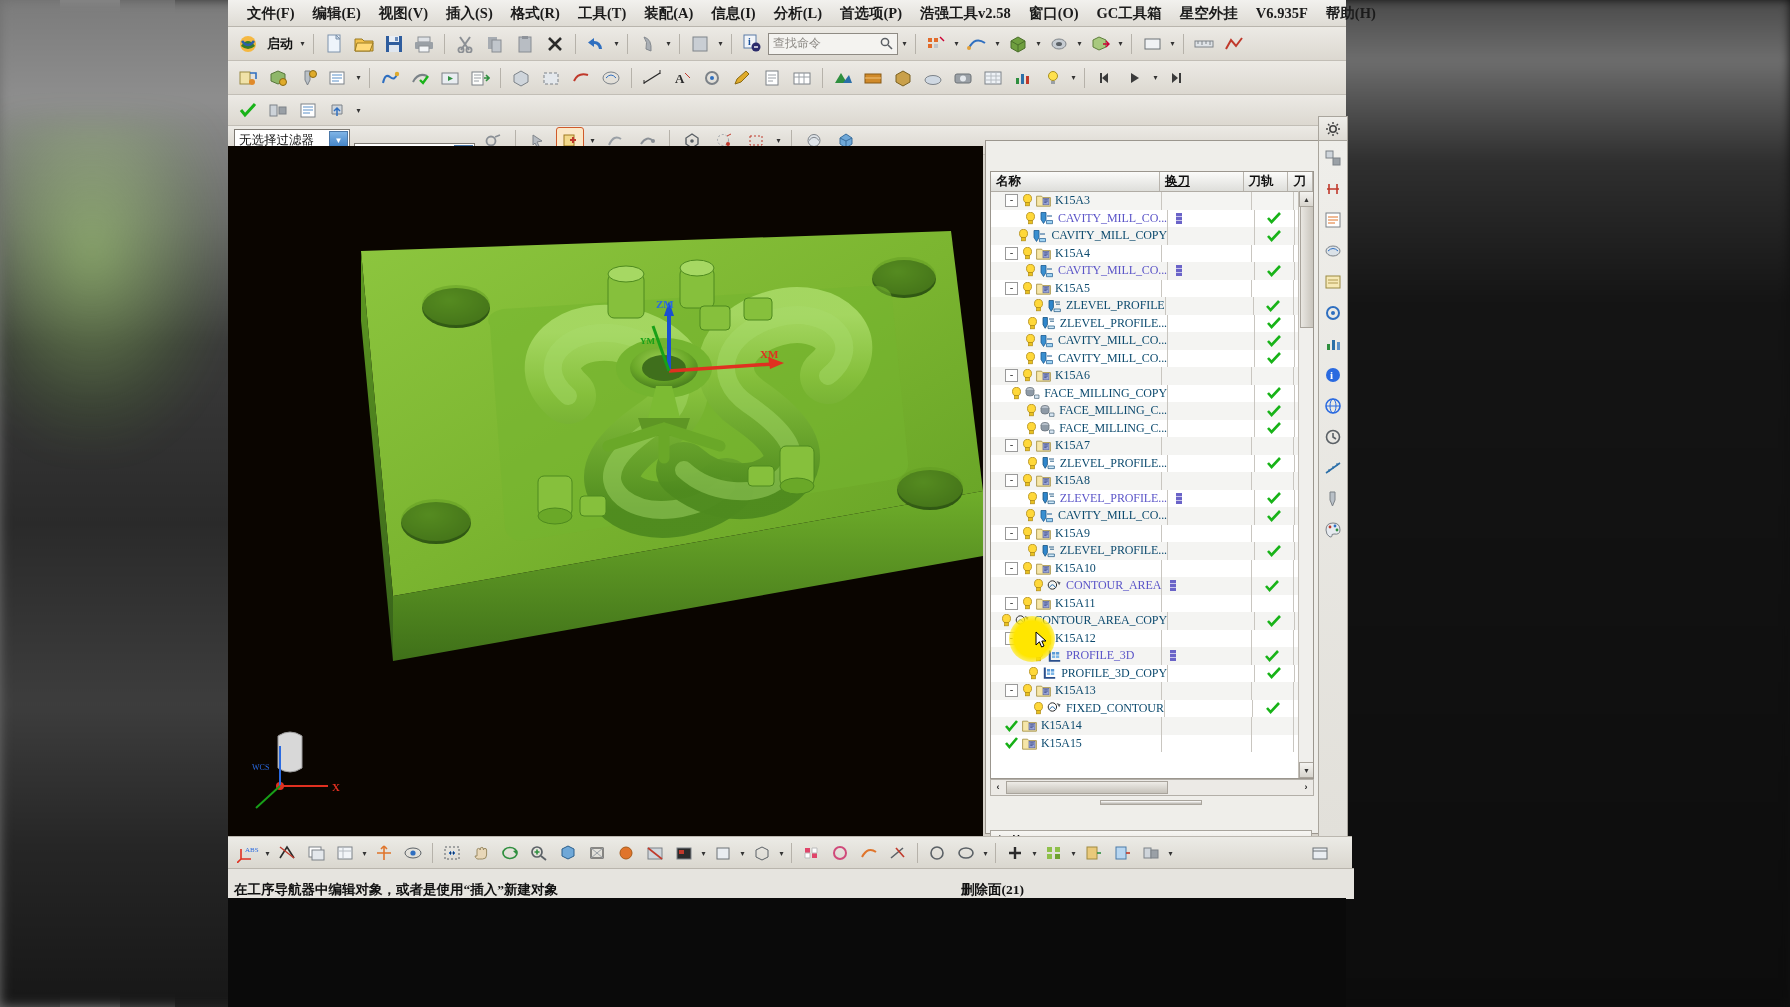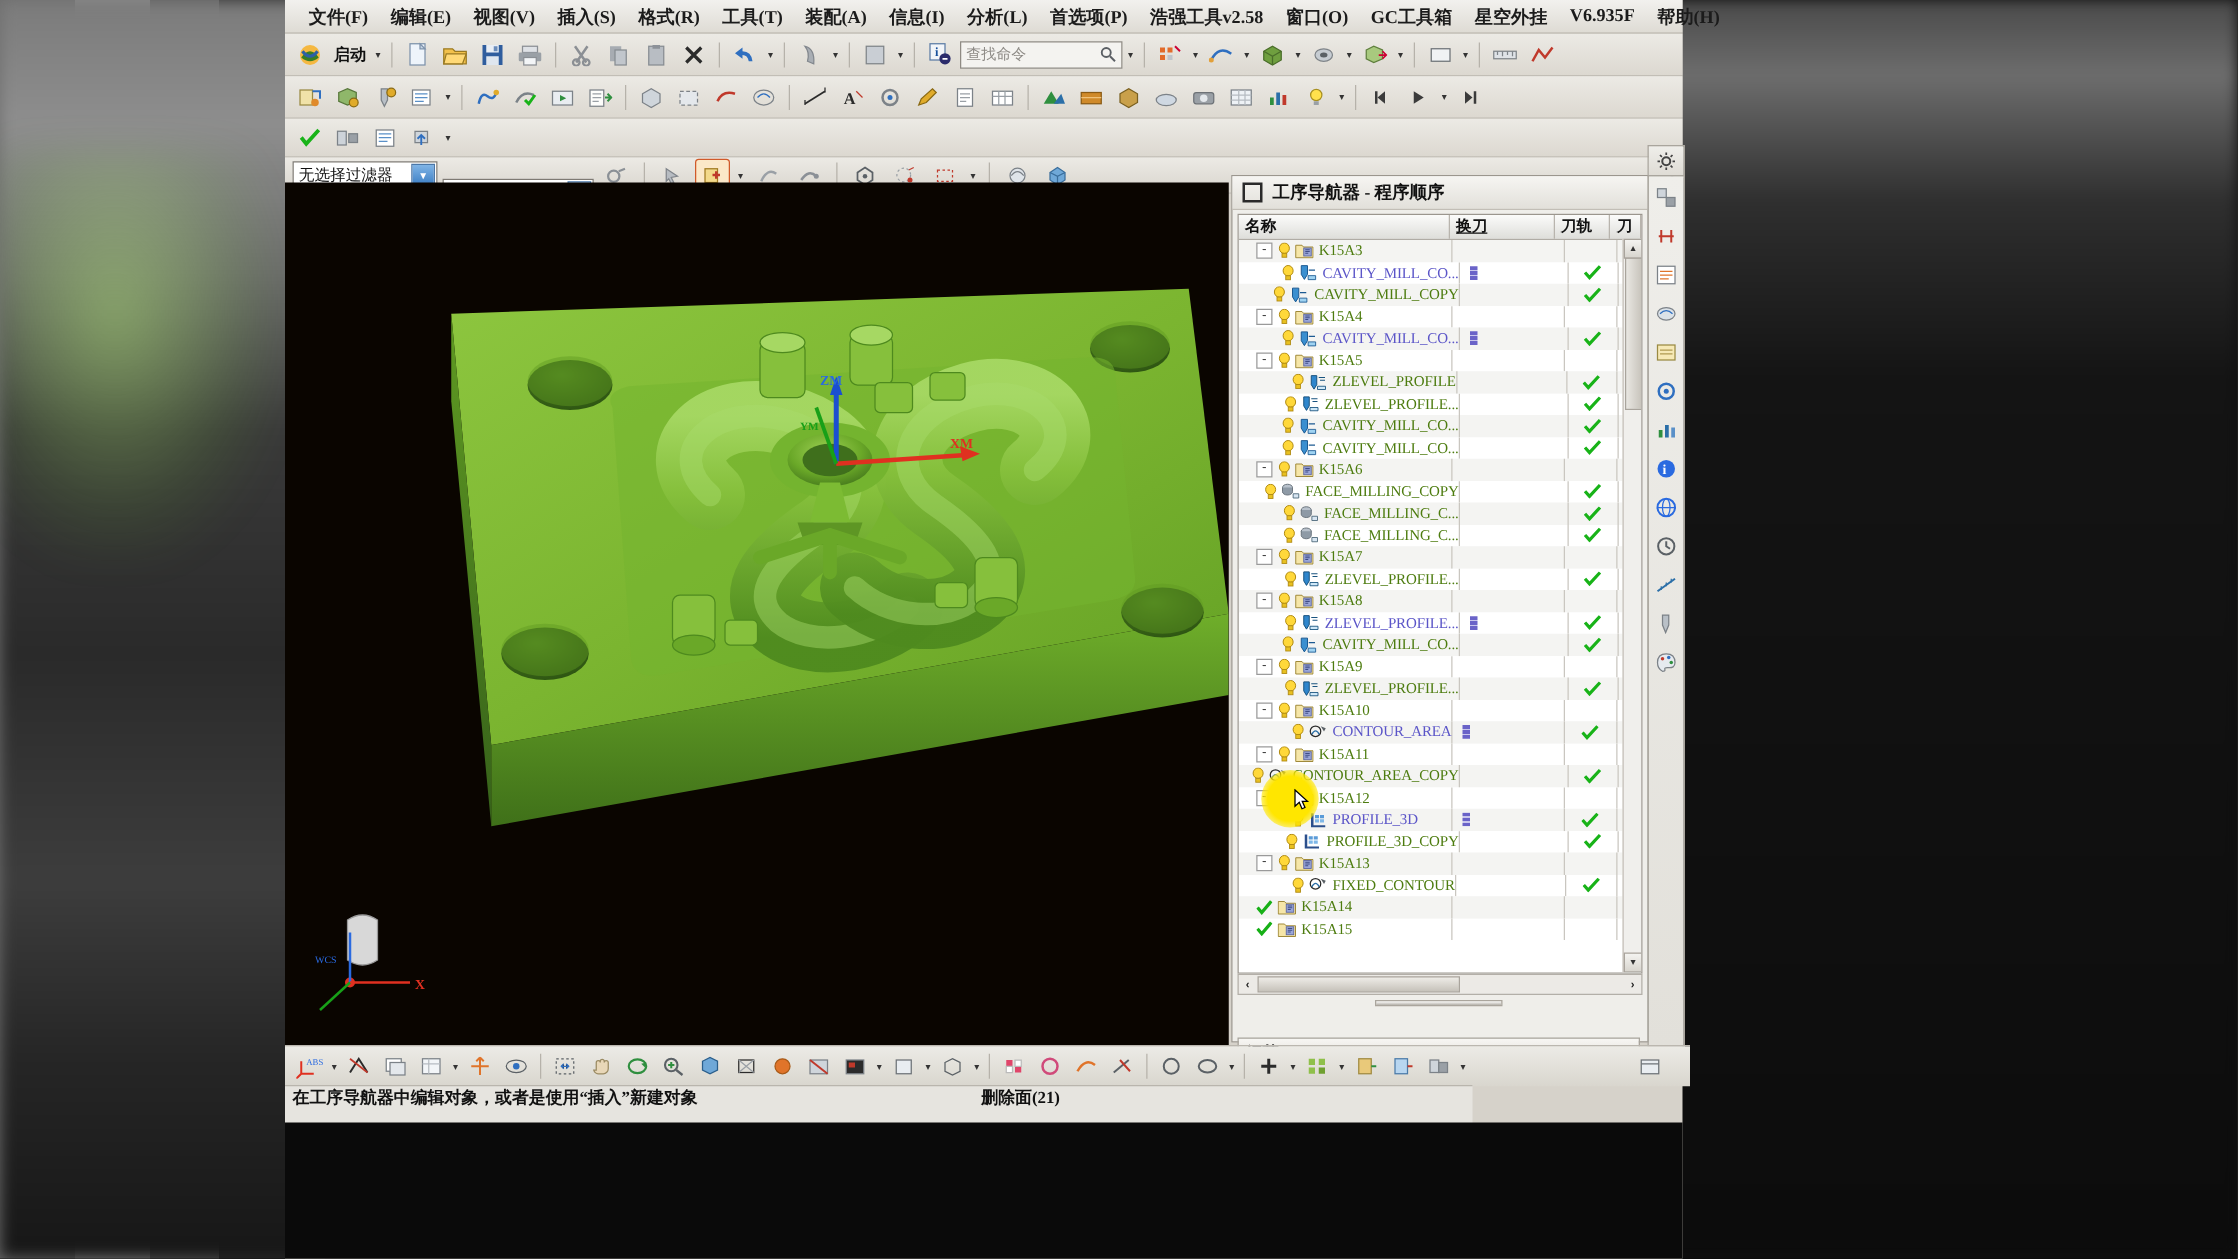--- a/index.html
+++ b/index.html
@@ -74,21 +74,21 @@
   .rname{width:176px;display:flex;align-items:center;height:100%;position:relative;}
   .rchg{width:84px;height:100%;border-left:1px solid #c9c6c0;display:flex;align-items:center;padding-left:8px;}
   .rpath{width:42px;height:100%;border-left:1px solid #c9c6c0;display:flex;align-items:center;justify-content:center;}
   .rlast{width:20px;height:100%;border-left:1px solid #c9c6c0;}
   .exp{width:11px;height:11px;border:1px solid #9a9a9a;background:#fff;font-size:10px;line-height:9px;
      text-align:center;color:#333;margin-right:4px;flex:0 0 auto;font-family:"DejaVu Sans",sans-serif;}
   .bulb{width:11px;height:13px;margin-right:3px;flex:0 0 auto;}
   .chkgreen{width:13px;height:12px;margin-right:4px;flex:0 0 auto;}
   .ficon{width:15px;height:13px;margin-right:4px;flex:0 0 auto;}
   .oicon{width:15px;height:14px;margin-right:4px;flex:0 0 auto;}
-  .tx{font-size:12px;font-family:"Liberation Serif","DejaVu Serif",serif;color:#4d7c0f;white-space:nowrap;letter-spacing:-0.1px;}
+  .tx{font-size:12px;font-family:"Liberation Serif","DejaVu Serif",serif;color:#0c4a6e;white-space:nowrap;letter-spacing:-0.1px;}
   .tx.blue{color:#5b55c8;}
   .chgmark{width:6px;height:11px;background:repeating-linear-gradient(180deg,#6a63c8 0 3px,#c9c6ec 3px 4px);}
 
   .vscroll{position:absolute;right:0;top:19px;width:14px;bottom:0;background:#f0efec;border-left:1px solid #c3bfb8;}
   .vthumb{position:absolute;left:1px;width:12px;background:linear-gradient(90deg,#e9e7e2,#c8c4bc);border:1px solid #a9a49c;}
   .sbbtn{position:absolute;left:0;width:13px;height:14px;background:linear-gradient(180deg,#f4f3f0,#d8d5ce);
      border:1px solid #a9a49c;display:flex;align-items:center;justify-content:center;font-size:7px;color:#333;}
 
   .hscroll{position:absolute;left:4px;top:638px;width:322px;height:15px;background:#eceae6;border:1px solid #b3afa8;}
   .hthumb{position:absolute;left:15px;top:1px;height:11px;width:160px;background:linear-gradient(180deg,#eeece7,#c6c2ba);border:1px solid #a9a49c;}
@@ -106,22 +106,22 @@
   
   #resbar{position:absolute;left:1090px;top:140px;width:28px;height:692px;
      background:linear-gradient(180deg,#efeeea,#e2e0da);border:1px solid #a9a59d;
      display:flex;flex-direction:column;align-items:center;padding-top:4px;gap:5px;}
   .rb{width:24px;height:24px;border:1px solid transparent;display:flex;align-items:center;justify-content:center;}
 
   
   .btmbar{position:absolute;left:0;top:836px;width:1118px;height:32px;
      background:linear-gradient(180deg,#ecebe6,#d9d6ce);border-top:1px solid #bbb7af;
      display:flex;align-items:center;padding-left:6px;gap:1px;}
-  .statusbar{position:absolute;left:0;top:868px;width:950px;height:30px;background:#e6e4df;
-     border-top:1px solid #b9b5ad;display:flex;align-items:flex-start;}
+  .statusbar{position:absolute;left:0;top:868px;width:1126px;height:30px;background:#e6e4df;
+     border-top:1px solid #b9b5ad;display:flex;align-items:flex-end;}
   .statusbar .s1{font-size:13.5px;color:#111;padding-left:6px;font-family:"Liberation Serif",serif;font-weight:600;}
   .statusbar .s2{margin-left:auto;font-size:13.5px;color:#111;padding-right:330px;
      font-family:"Liberation Serif",serif;font-weight:600;}
   .fillbottom{position:absolute;left:0;top:898px;width:1118px;height:109px;background:#0a0a0a;}
 
   .gearcorner{position:absolute;left:1090px;top:116px;width:28px;height:24px;
      background:linear-gradient(180deg,#efeeea,#dedbd4);border:1px solid #a9a59d;
      display:flex;align-items:center;justify-content:center;}
   .hilite{position:absolute;width:46px;height:46px;border-radius:50%;
      background:radial-gradient(circle,#ffe600 55%,rgba(255,230,0,.55) 72%,rgba(255,230,0,0) 78%);}
@@ -703,24 +703,20 @@
     </div>
 
     <div class="gearcorner">
       <svg width="16" height="16">
           <circle cx="8" cy="8" r="3.2" fill="none" stroke="#444" stroke-width="1.6"></circle>
           <path d="M8 1v2 M8 13v2 M1 8h2 M13 8h2 M3 3l1.5 1.5 M11.5 11.5L13 13 M13 3l-1.5 1.5 M4.5 11.5L3 13" stroke="#444" stroke-width="1.4"></path>
         </svg>
     </div>
 
     <div id="navpanel">
-      <div class="nphdr">
-        <div class="sq"></div>
-        <div class="t">工序导航器 - 程序顺序</div>
-      </div>
 
       <div class="treewrap">
         <div class="colhdr">
           <div class="c1">名称</div>
           <div class="c2">换刀</div>
           <div class="c3">刀轨</div>
           <div class="c4">刀</div>
         </div>
         <div class="rows" id="treerows">
             <div class="row">

